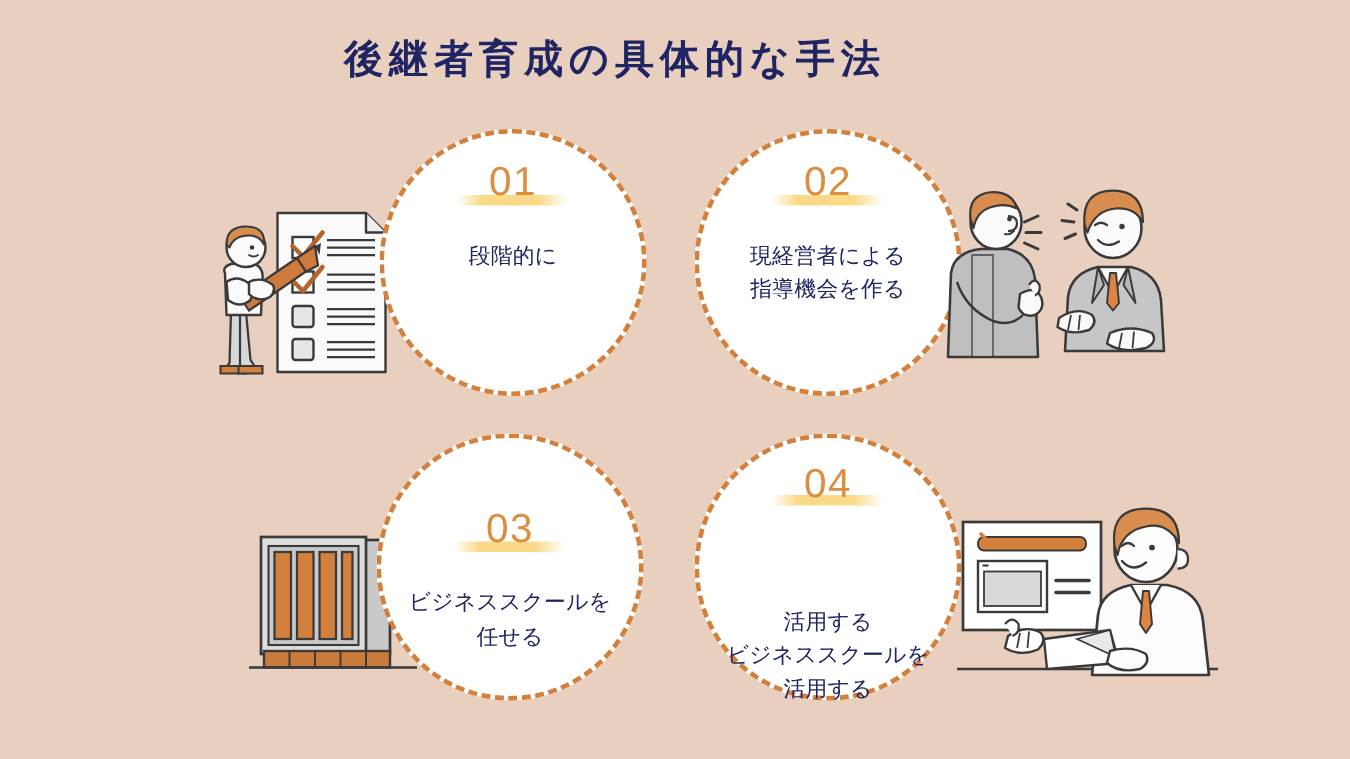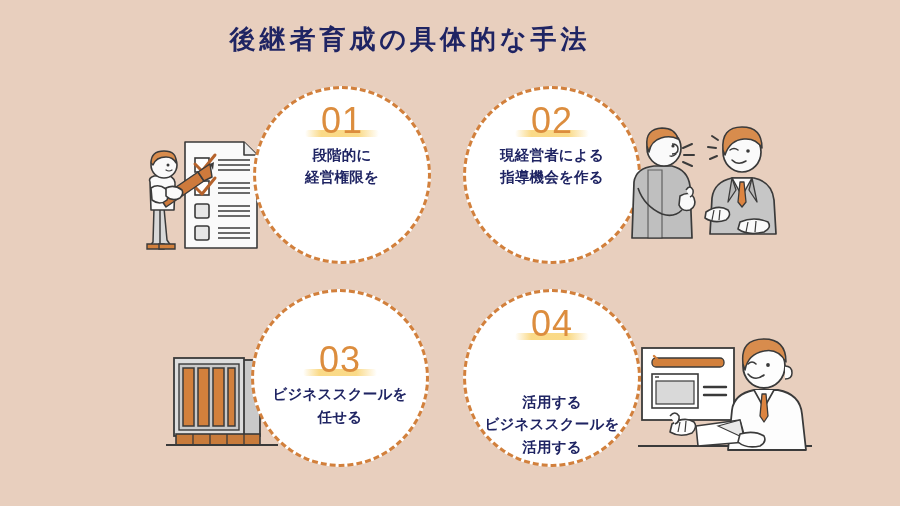--- a/index.html
+++ b/index.html
@@ -53,46 +53,46 @@
     position: relative;
     margin-top: 17px;
     height: 30px;
     display: flex;
     align-items: center;
     justify-content: center;
   }
   .circle-number {
     position: relative;
     z-index: 2;
-    font-size: 36px;
+    font-size: 27px;
     color: #DC8D3E;
     letter-spacing: 1px;
     line-height: 1;
   }
   .number-underline {
     position: absolute;
     bottom: -1px;
     left: 50%;
     transform: translateX(-50%);
     width: 74px;
     height: 7px;
     z-index: 1;
     background: linear-gradient(90deg,
         rgba(250,224,145,0) 0%,
         rgba(250,216,129,0.95) 22%,
         rgba(250,216,129,0.95) 72%,
         rgba(250,224,145,0) 100%);
     border-radius: 4px;
   }
   .circle-text {
-    margin-top: 8px;
+    margin-top: 24px;
     width: 166px;
     text-align: center;
     font-size: 14.5px;
-    font-weight: bold;
+    font-weight: normal;
     color: #1F2463;
     line-height: 1.55;
     letter-spacing: 0.2px;
   }
   .circle-text .ln { display: block; white-space: nowrap; }
 
   #circle-01 { left: 253px; top: 86px; }
   #circle-02 { left: 463px; top: 86px; }
   #circle-03 { left: 251px; top: 289px; justify-content: center; }
   #circle-04 { left: 463px; top: 289px; gap: 44px; }
@@ -284,21 +284,20 @@
     </svg>
   </div>
 
   <div class="circle" id="circle-01">
     <div class="circle-number-wrap">
       <div class="number-underline"></div>
       <div class="circle-number">01</div>
     </div>
     <div class="circle-text">
       <span class="ln">段階的に</span>
-      <span class="ln">経営権限を</span>
     </div>
   </div>
 
   <div class="circle" id="circle-02">
     <div class="circle-number-wrap">
       <div class="number-underline"></div>
       <div class="circle-number">02</div>
     </div>
     <div class="circle-text">
       <span class="ln">現経営者による</span>

